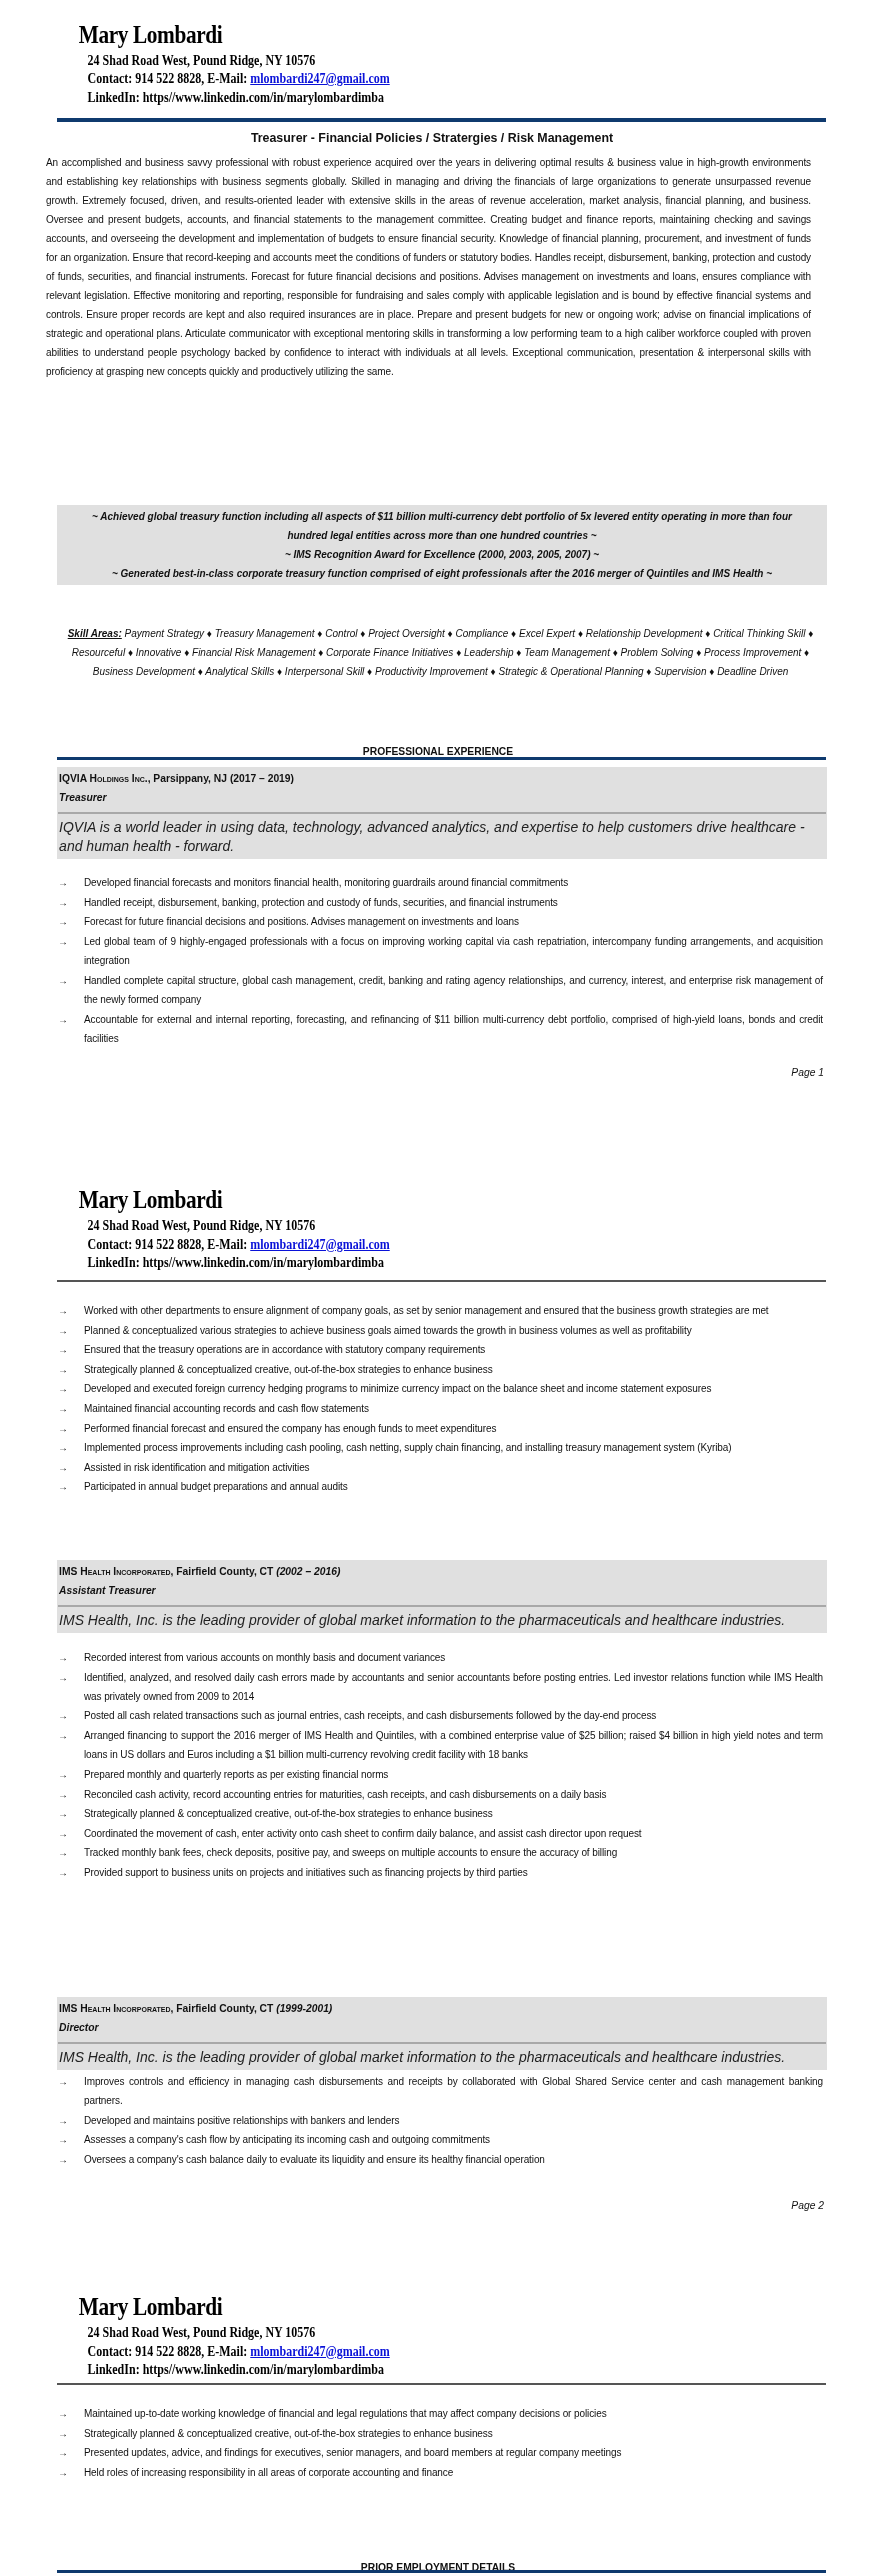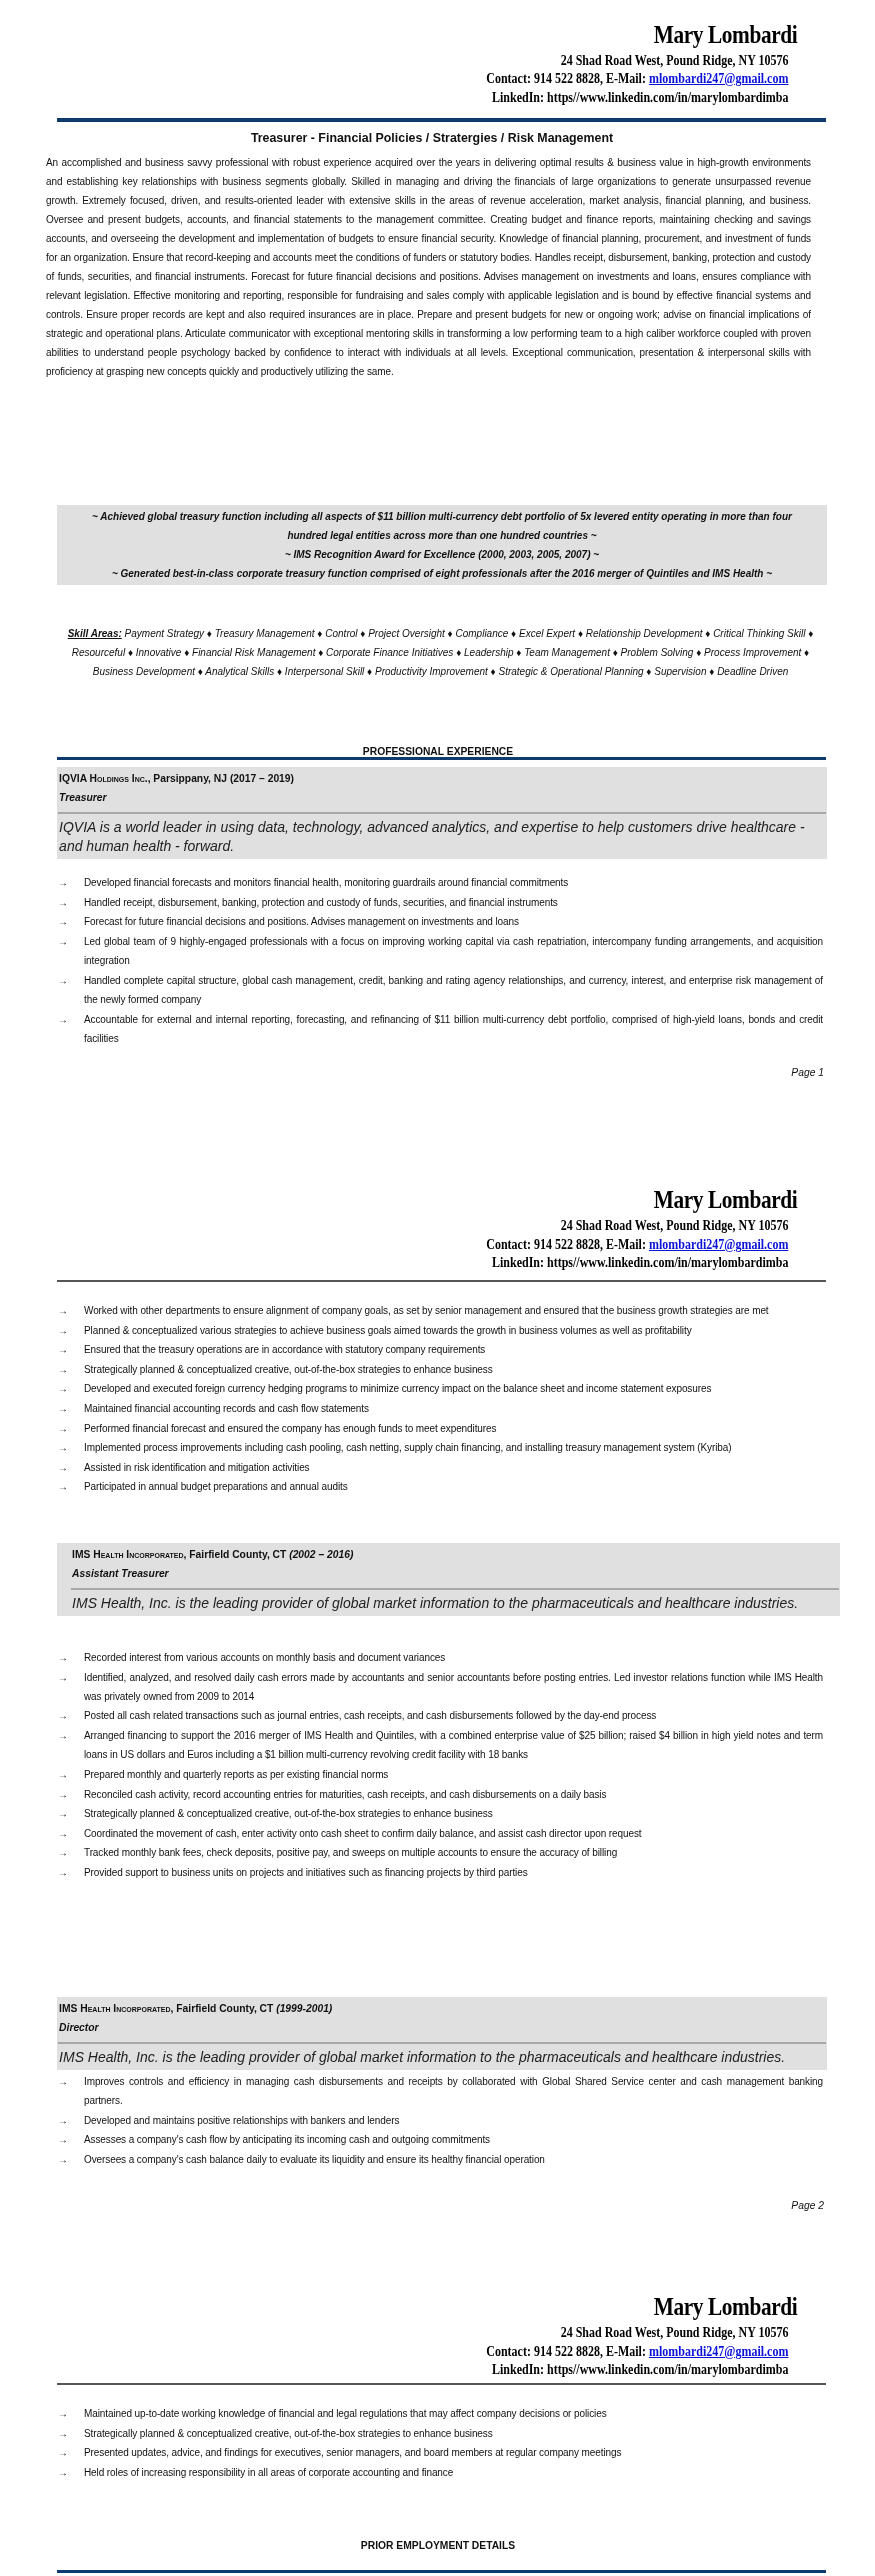--- a/index.html
+++ b/index.html
@@ -2,21 +2,21 @@
 <html style="font-size:8.2px"><head>
 <meta charset="utf-8">
 <style>
   html, body { margin:0; padding:0; background:#ffffff; }
   body { width:876px; height:3400px; position:relative; overflow:hidden; color:#111; }
   .page { position:absolute; left:0; width:876px; }
   .p1 { top:0; height:1133px; }
   .p2 { top:1133px; height:1133px; }
   .p3 { top:2267px; height:1133px; }
 
-  .hdr { position:absolute; left:0; width:876px; text-align:right;
+  .hdr { position:absolute; left:0; width:876px; text-align:left;
          font-family:"Liberation Serif", "DejaVu Serif", serif; font-weight:bold; color:#000; }
   .hdr-name { font-size:26px; line-height:29px; letter-spacing:-0.5px; transform:scaleX(0.82); }
   .hdr-line { font-size:15px; line-height:18.5px; transform:scaleX(0.80); }
   .hdr a { color:#0a12d8; text-decoration:underline; }
 
   .rule-navy { position:absolute; left:57px; width:769px; height:3.6px; background:#0f3a6e; }
   .rule-gray { position:absolute; left:57px; width:769px; height:2.1px; background:#555; }
 
   .sans { font-family:"Liberation Sans", "DejaVu Sans", sans-serif; }
   .headline { position:absolute; left:16px; width:832px; text-align:center; font-weight:bold;
@@ -115,21 +115,21 @@
       <li><span class="arrow">→</span><span>Ensured that the treasury operations are in accordance with statutory company requirements</span></li>
       <li><span class="arrow">→</span><span>Strategically planned &amp; conceptualized creative, out-of-the-box strategies to enhance business</span></li>
       <li><span class="arrow">→</span><span>Developed and executed foreign currency hedging programs to minimize currency impact on the balance sheet and income statement exposures</span></li>
       <li><span class="arrow">→</span><span>Maintained financial accounting records and cash flow statements</span></li>
       <li><span class="arrow">→</span><span>Performed financial forecast and ensured the company has enough funds to meet expenditures</span></li>
       <li><span class="arrow">→</span><span>Implemented process improvements including cash pooling, cash netting, supply chain financing, and installing treasury management system (Kyriba)</span></li>
       <li><span class="arrow">→</span><span>Assisted in risk identification and mitigation activities</span></li>
       <li><span class="arrow">→</span><span>Participated in annual budget preparations and annual audits</span></li>
     </ul>
 
-  <div class="job-box sans" style="top:410px;padding-left:13px;">
+  <div class="job-box sans" style="top:427px;">
     <div class="job-head"><span class="sc">IMS Health Incorporated</span><span>, Fairfield County, CT</span> <span class="dates it">(2002 – 2016)</span></div>
     <div class="job-title">Assistant Treasurer</div>
     <div class="job-divider"></div>
     <div class="job-desc">IMS Health, Inc. is the leading provider of global market information to the pharmaceuticals and healthcare industries.</div>
   </div>
 
   <ul class="bullets sans" id="b-job1" style="top:515px;">
       <li><span class="arrow">→</span><span>Recorded interest from various accounts on monthly basis and document variances</span></li>
       <li><span class="arrow">→</span><span>Identified, analyzed, and resolved daily cash errors made by accountants and senior accountants before posting entries. Led investor relations function while IMS Health was privately owned from 2009 to 2014</span></li>
       <li><span class="arrow">→</span><span>Posted all cash related transactions such as journal entries, cash receipts, and cash disbursements followed by the day-end process</span></li>
@@ -168,21 +168,21 @@
   </div>
   <div class="rule-gray" style="top:116px;"></div>
 
   <ul class="bullets sans" id="b-job2c" style="top:137px;">
       <li><span class="arrow">→</span><span>Maintained up-to-date working knowledge of financial and legal regulations that may affect company decisions or policies</span></li>
       <li><span class="arrow">→</span><span>Strategically planned &amp; conceptualized creative, out-of-the-box strategies to enhance business</span></li>
       <li><span class="arrow">→</span><span>Presented updates, advice, and findings for executives, senior managers, and board members at regular company meetings</span></li>
       <li><span class="arrow">→</span><span>Held roles of increasing responsibility in all areas of corporate accounting and finance</span></li>
     </ul>
 
-  <div class="sec-title sans" style="top:272px;">PRIOR EMPLOYMENT DETAILS</div>
+  <div class="sec-title sans" style="top:294px;">PRIOR EMPLOYMENT DETAILS</div>
   <div class="rule-navy" style="top:303px;height:2.6px;"></div>
 
   <div class="prior sans" style="top:312px;">
     
     
     
     
     
     
     

